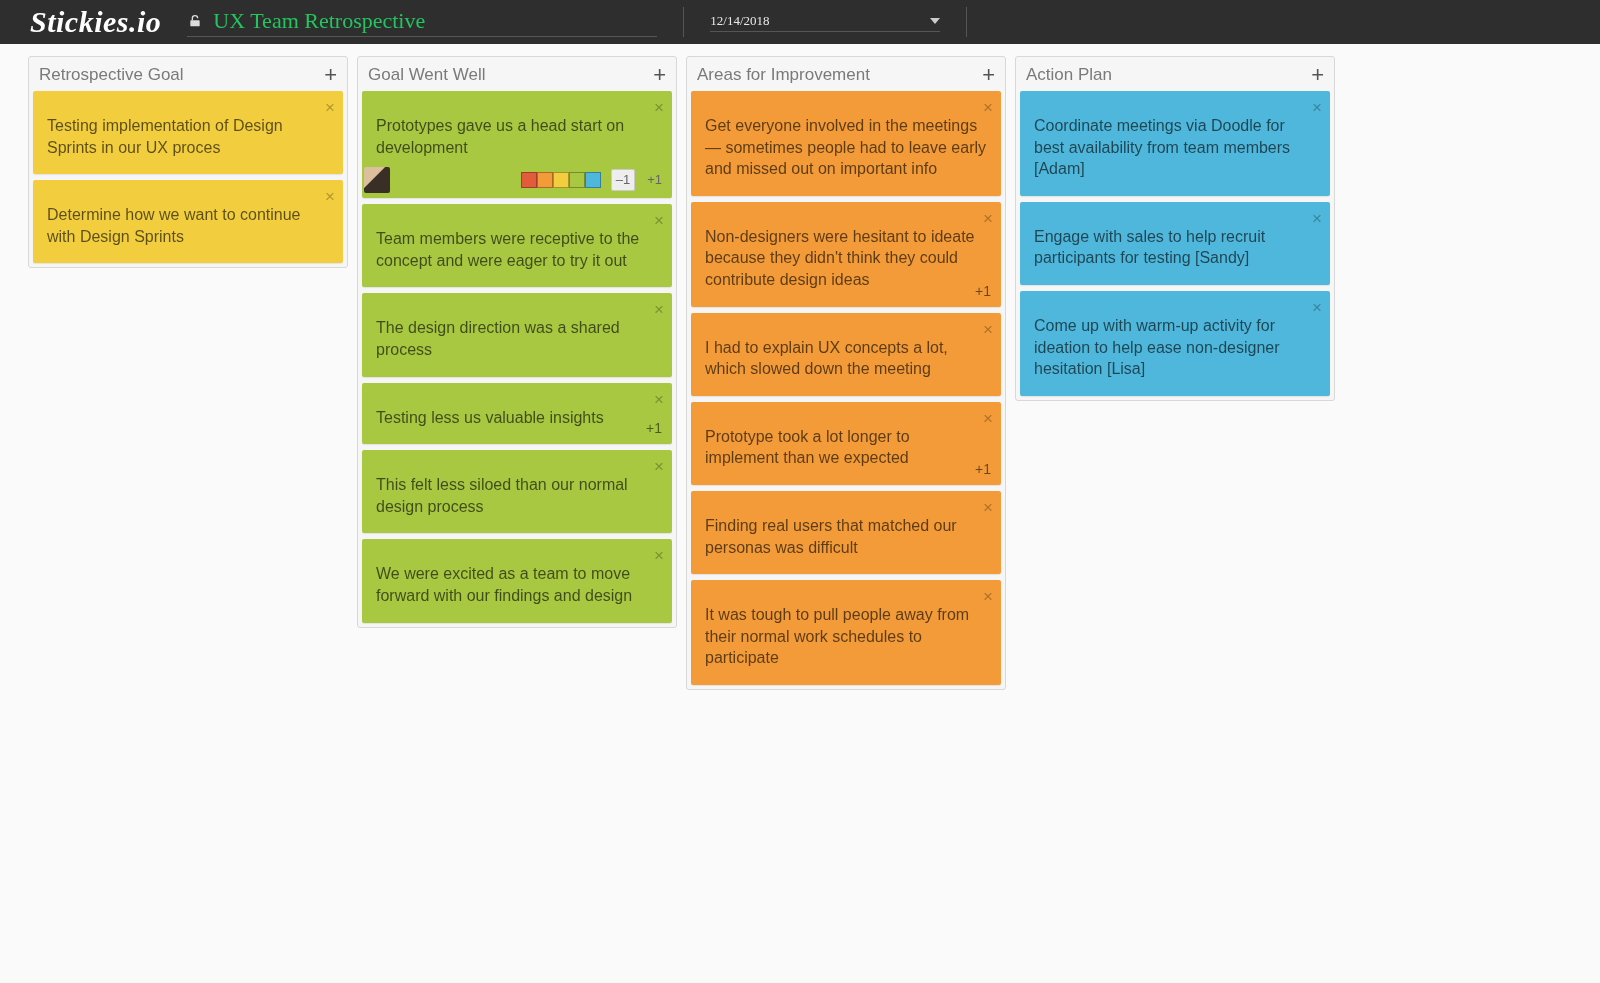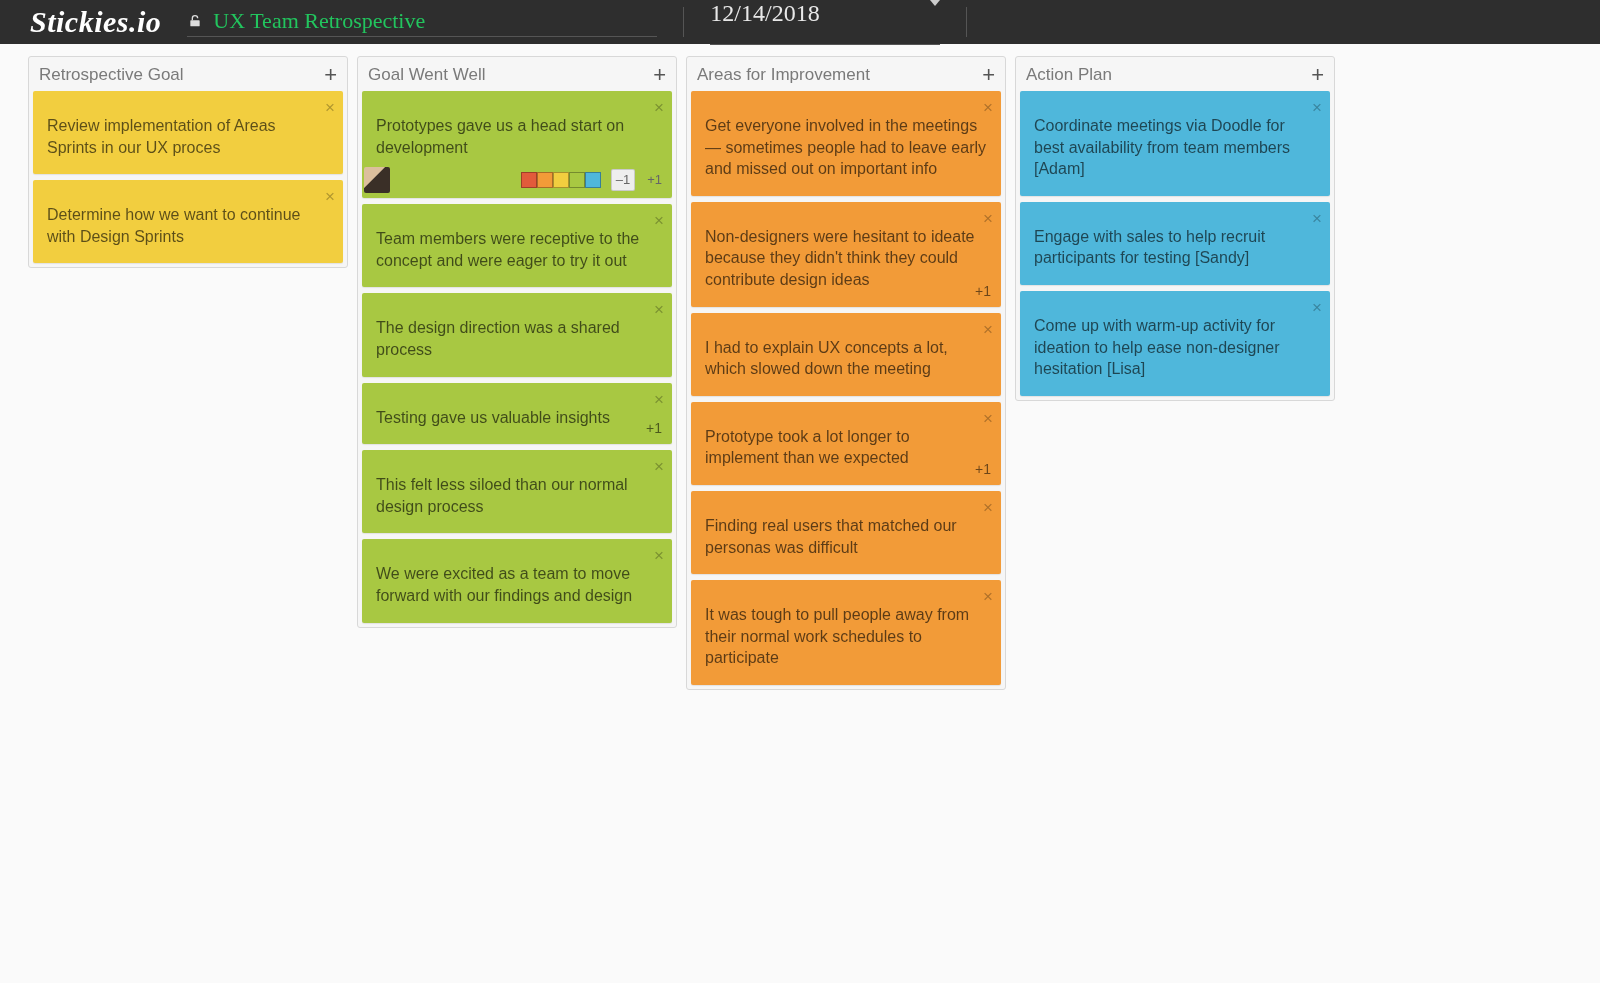--- a/index.html
+++ b/index.html
@@ -45,27 +45,28 @@
     border: none;
     outline: none;
     color: #22c55e;
     font-size: 22px;
     font-family: Georgia, "Times New Roman", serif;
     width: 100%;
   }
   .vdiv { width:1px; height:30px; background:#555; }
   .date-wrap {
     display: flex;
+    align-items: center;
     justify-content: space-between;
     border-bottom: 1px solid #555;
-    padding-bottom: 17px;
+    padding-bottom: 2px;
     width: 230px;
     color: #e8e8e8;
     font-family: Georgia, serif;
-    font-size: 24px;
+    font-size: 13px;
   }
   .caret-down {
     width:0;height:0;border-left:5px solid transparent;border-right:5px solid transparent;border-top:6px solid #ccc;
   }
 
   
   .board {
     display: flex;
     gap: 9px;
     padding: 12px 28px 30px 28px;
@@ -186,21 +187,21 @@
 
 <div class="board" id="board">
     <div class="column">
       <div class="col-header">
         <span class="col-title">Retrospective Goal</span>
         <span class="add-btn">+</span>
       </div>
       <div class="cards">
         <div class="card c-yellow">
           <span class="close">×</span>
-          <div>Review implementation of Areas Sprints in our UX proces</div>
+          <div>Testing implementation of Design Sprints in our UX proces</div>
         </div>
         <div class="card c-yellow">
           <span class="close">×</span>
           <div>Determine how we want to continue with Design Sprints</div>
         </div>
       </div>
     </div>
     <div class="column">
       <div class="col-header">
         <span class="col-title">Goal Went Well</span>
@@ -226,21 +227,21 @@
         <div class="card c-green">
           <span class="close">×</span>
           <div>Team members were receptive to the concept and were eager to try it out</div>
         </div>
         <div class="card c-green">
           <span class="close">×</span>
           <div>The design direction was a shared process</div>
         </div>
         <div class="card c-green">
           <span class="close">×</span>
-          <div>Testing gave us valuable insights</div>
+          <div>Testing less us valuable insights</div>
           <span class="vote">+1</span>
         </div>
         <div class="card c-green">
           <span class="close">×</span>
           <div>This felt less siloed than our normal design process</div>
         </div>
         <div class="card c-green">
           <span class="close">×</span>
           <div>We were excited as a team to move forward with our findings and design</div>
         </div>

